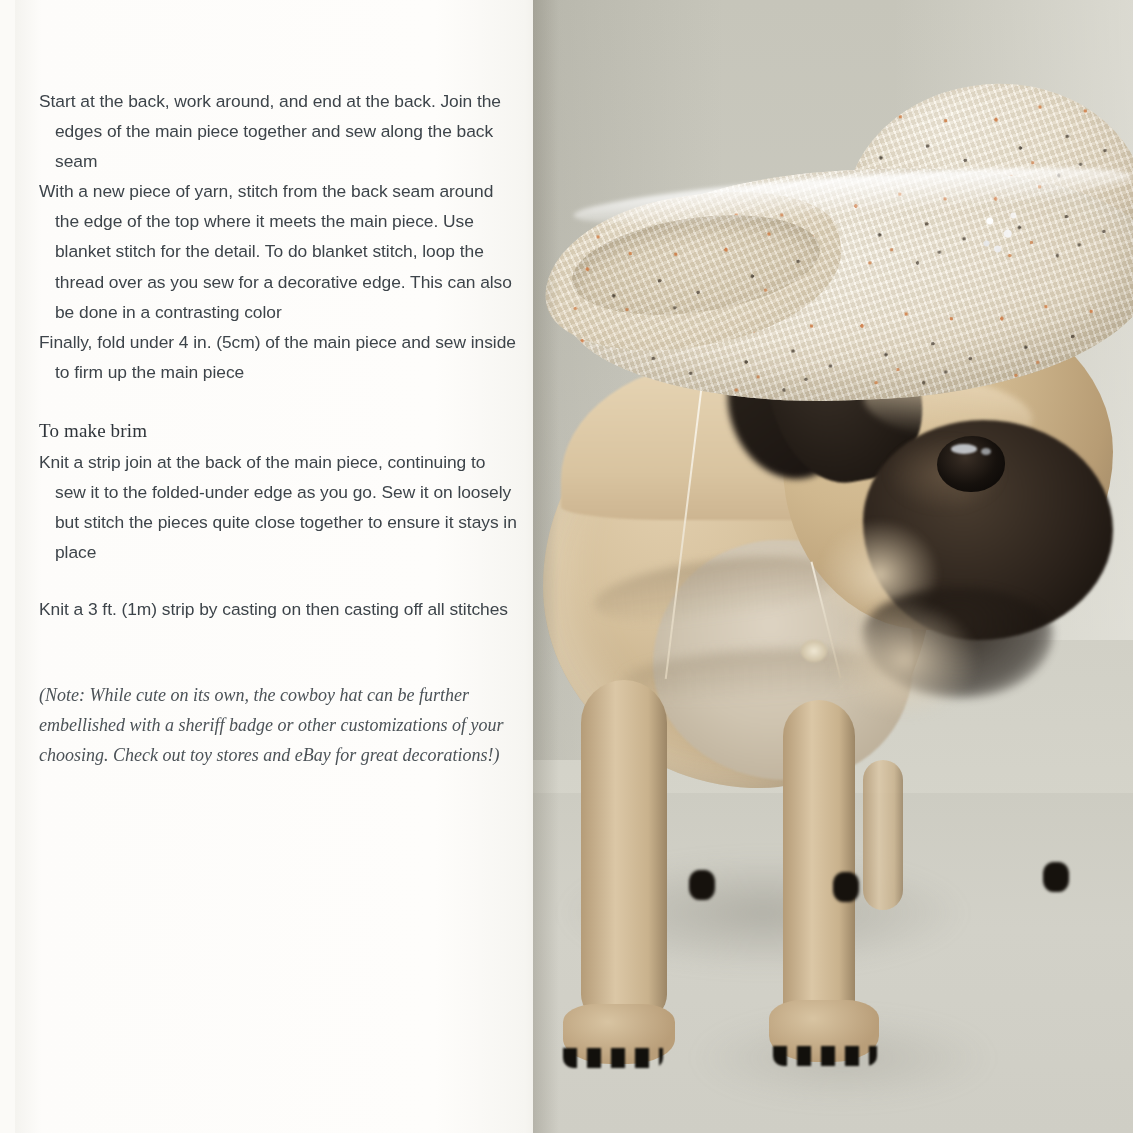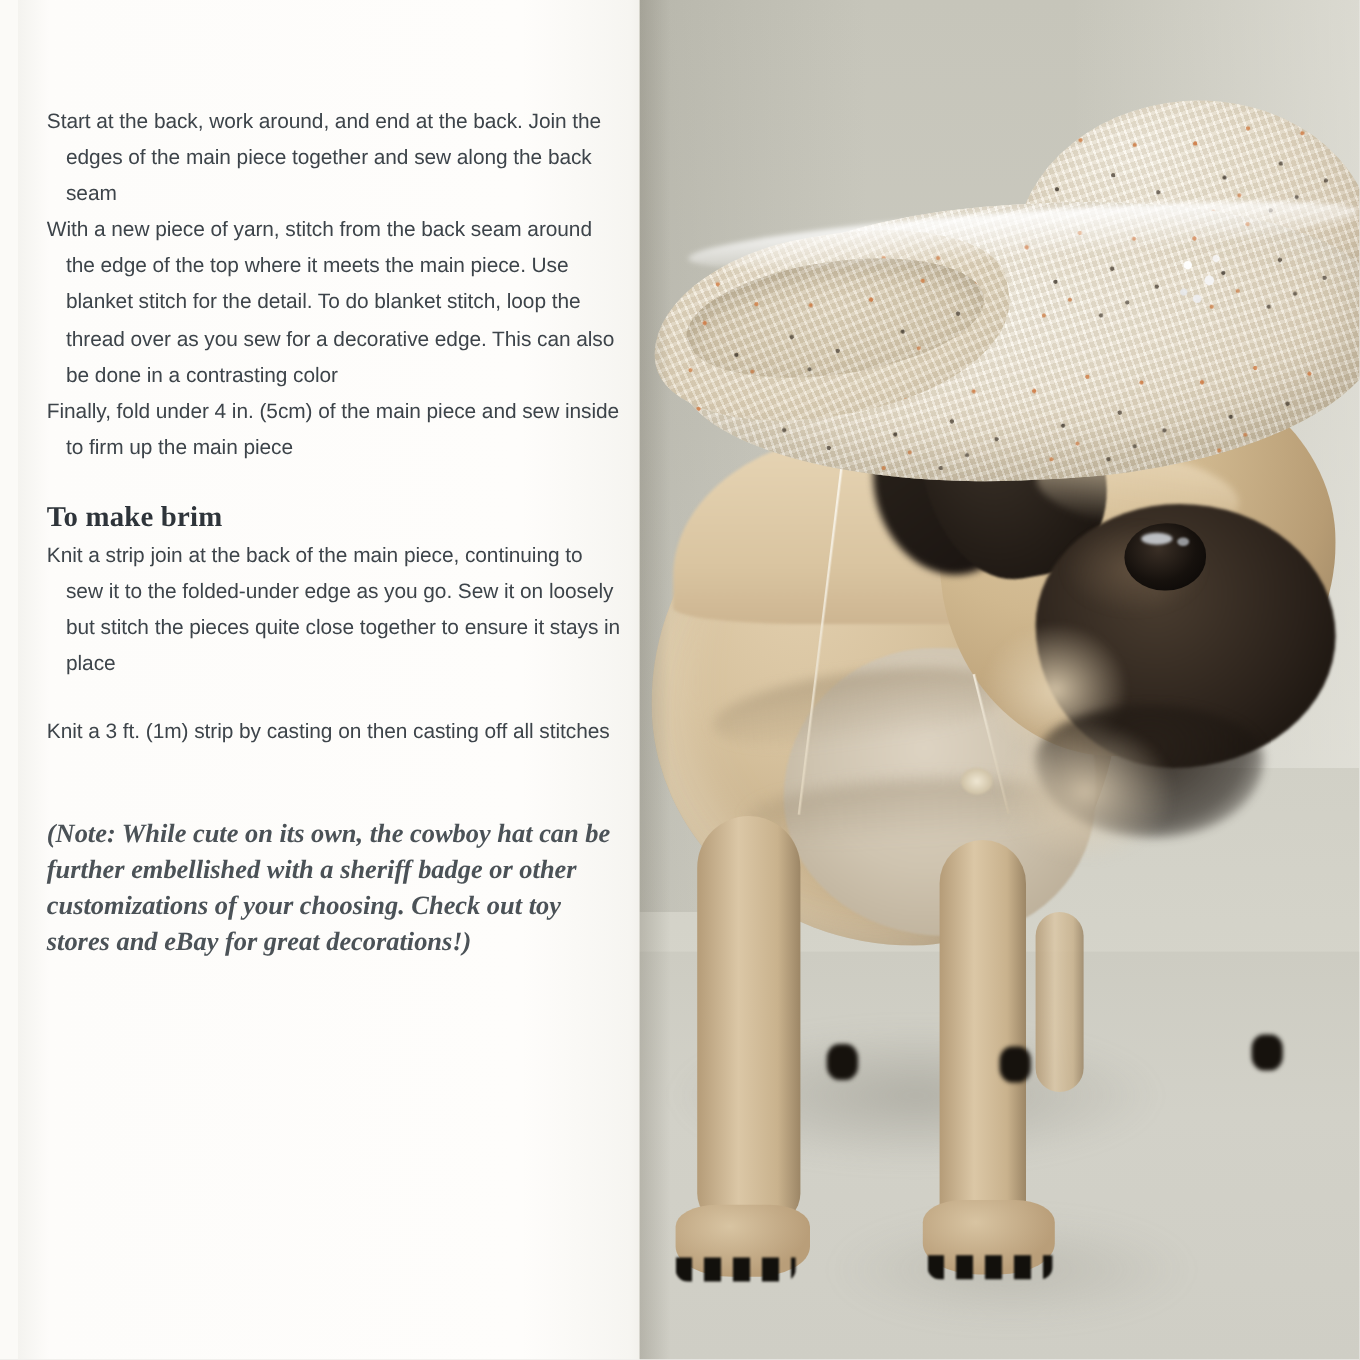--- a/index.html
+++ b/index.html
@@ -28,36 +28,35 @@
     letter-spacing:-0.05px;
     padding-left:16px;
     text-indent:-16px;
     margin:0 0 0 0;
     color:#3d444a;
   }
   .gap-sec{height:29px;}
   .gap-sec-sm{height:27px;}
   .heading{
     font-family:"Liberation Serif", serif;
-    font-weight:bold;
-    font-size:24px;
+    font-weight:normal;
+    font-size:19px;
     line-height:30px;
     letter-spacing:0.15px;
     color:#2e343a;
     margin:0 0 1px 0;
   }
   .note{
     font-family:"Liberation Serif", serif;
     font-style:italic;
-    font-size:22px;
+    font-size:18px;
     line-height:30px;
     color:#4b5257;
     margin:0;
     width:470px;
-    font-weight:bold;
   }
   .gap-note{height:56px;}
 
   
   .photo{
     position:absolute;left:533px;top:0;width:600px;height:1133px;overflow:hidden;
     background:#c9c8bd;
   }
   .wall{
     position:absolute;inset:0;

